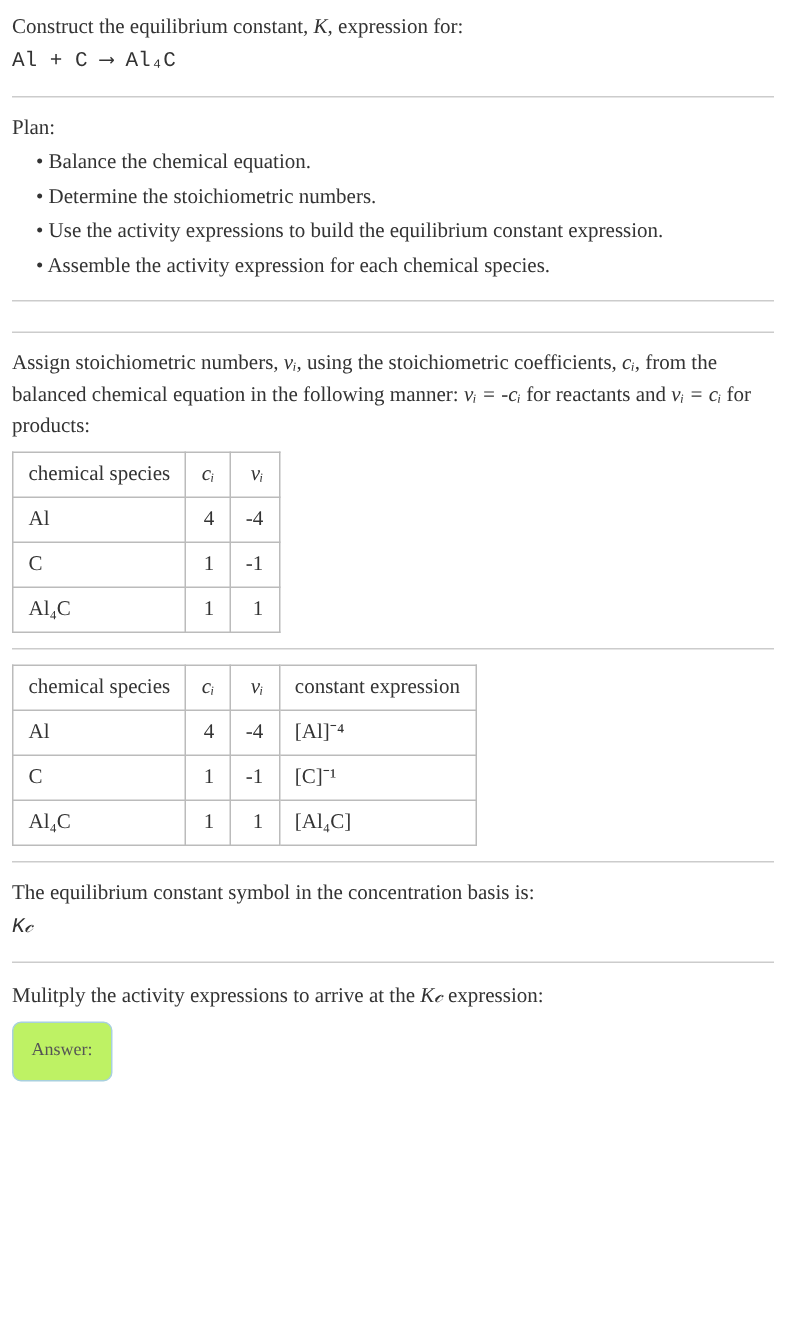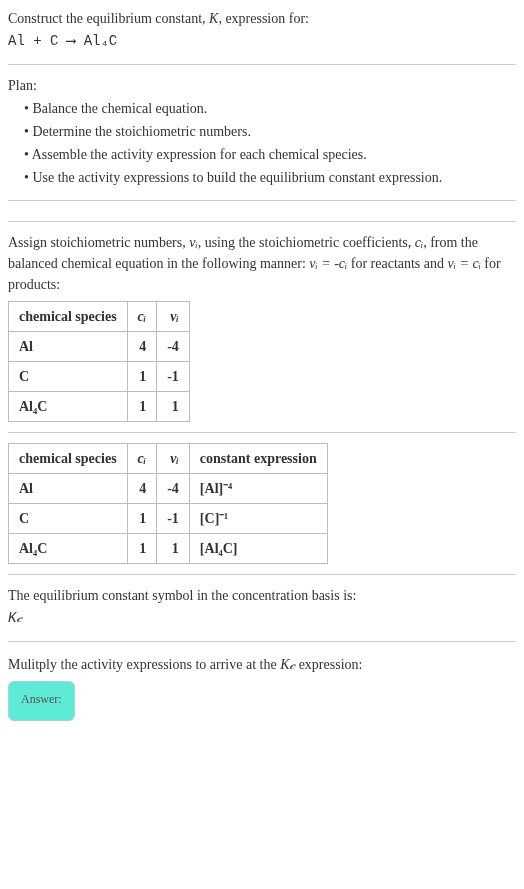--- a/index.html
+++ b/index.html
@@ -32,31 +32,31 @@
       margin-left: 16px;
     }
     table {
       border-collapse: collapse;
       margin-top: 6px;
     }
     td, th {
       border: 1px solid #bbb;
       padding: 4px 10px;
       text-align: left;
-      font-weight: bold;
+      font-weight: normal;
       margin-top: 19px;
     }
     td.num, th.num {
       text-align: right;
     }
     .italic {
       font-style: italic;
     }
     .answer-box {
-      background: #5eead4;
+      background: #bef264;
       border: 1px solid #a8d0dd;
       border-radius: 6px;
       padding: 8px 12px;
       display: inline-block;
       margin-top: 4px;
     }
     .answer-label {
       font-size: 12px;
       color: #555;
       margin-bottom: 4px;
@@ -86,22 +86,22 @@
   <div class="text-line">
     <span>Construct the equilibrium constant, </span><span class="italic">K</span><span>, expression for:</span>
   </div>
   <div class="text-line formula">Al + C ⟶ Al₄C</div>
 </div>
 
 <div class="section">
   <div class="text-line">Plan:</div>
   <div class="text-line bullet">• Balance the chemical equation.</div>
   <div class="text-line bullet">• Determine the stoichiometric numbers.</div>
+  <div class="text-line bullet">• Use the activity expressions to build the equilibrium constant expression.</div>
   <div class="text-line bullet">• Assemble the activity expression for each chemical species.</div>
-  <div class="text-line bullet">• Use the activity expressions to build the equilibrium constant expression.</div>
 </div>
 
 <div class="section">
 </div>
 
 <div class="section">
   <div class="text-line">
     <span>Assign stoichiometric numbers, </span><span class="italic">νᵢ</span><span>, using the stoichiometric coefficients, </span><span class="italic">cᵢ</span><span>, from the balanced chemical equation in the following manner: </span><span class="italic">νᵢ = -cᵢ</span><span> for reactants and </span><span class="italic">νᵢ = cᵢ</span><span> for products:</span>
   </div>
   <table>

